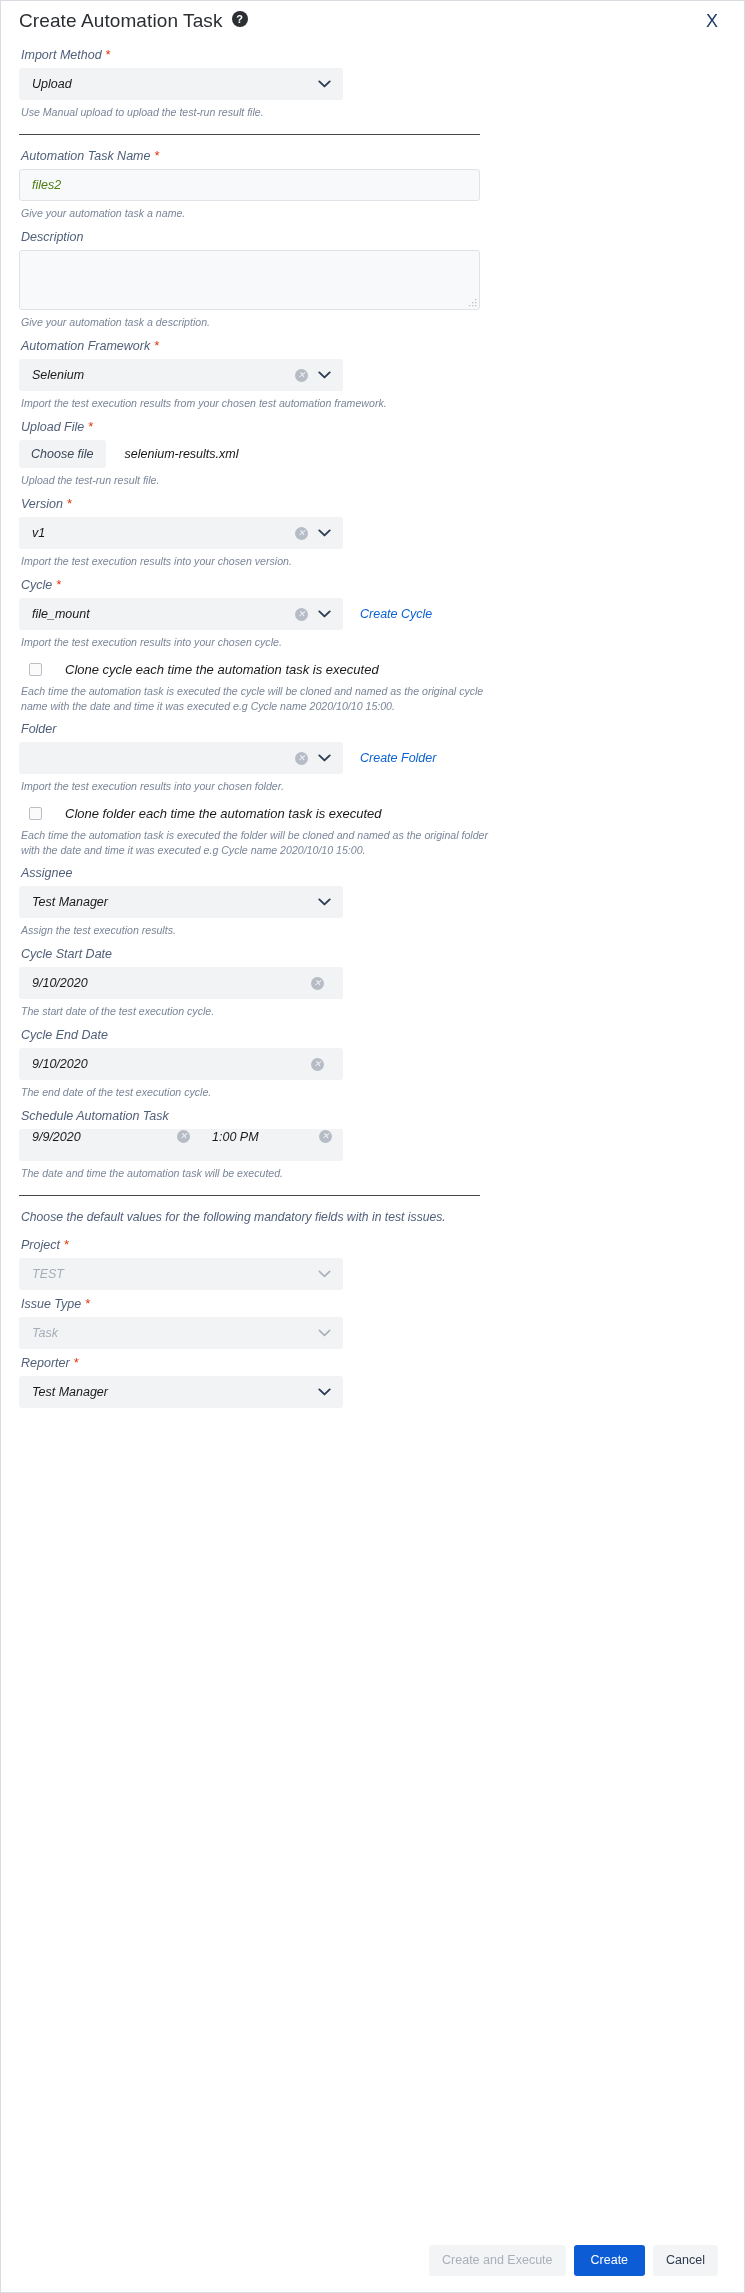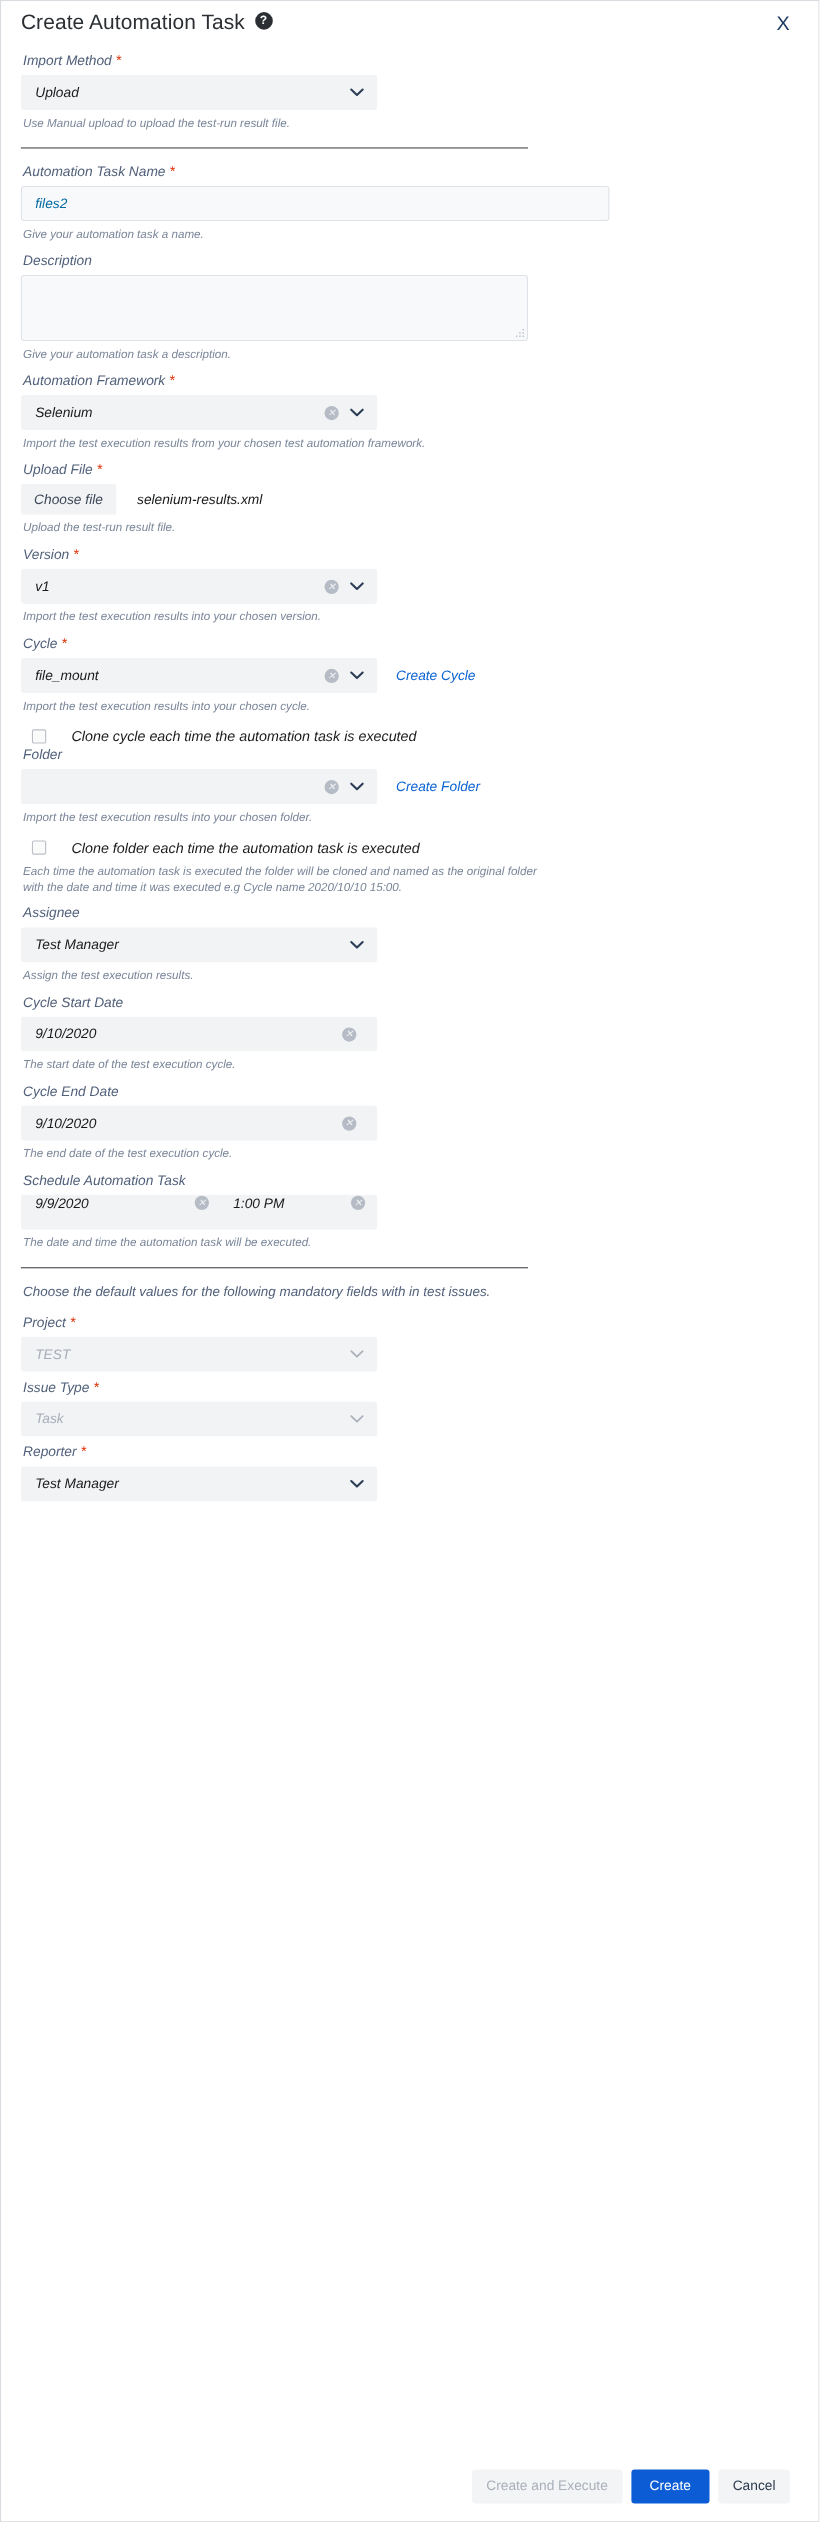--- a/index.html
+++ b/index.html
@@ -91,24 +91,24 @@
     border: 1px solid transparent;
     border-radius: 3px;
     display: flex;
     align-items: center;
     padding: 0 8px 0 12px;
     font-size: 12.5px;
     color: #1a1a1a;
     cursor: pointer;
   }
   .ctl.text-input {
-    width: 535px;
+    width: 461px;
     background: #f8f9fb;
     border: 1px solid #dfe2e7;
-    color: #0369a1;
+    color: #4d7c0f;
     cursor: text;
   }
   .ctl .val { flex: 1; overflow: hidden; white-space: nowrap; }
   .ctl.disabled { color: #a7adb8; cursor: default; }
 
   .clear-icon {
     width: 13px;
     height: 13px;
     border-radius: 50%;
     background: #b6bcc6;
@@ -362,20 +362,21 @@
               </svg>
             </span>
         </div>
         <span class="side-link">Create Cycle</span>
       </div>
       <div class="hint">Import the test execution results into your chosen cycle.</div>
       <div class="cb-row">
         <span class="cb-box"></span>
         <span class="cb-label">Clone cycle each time the automation task is executed</span>
       </div>
+      <div class="para">Each time the automation task is executed the cycle will be cloned and named as the original cycle name with the date and time it was executed e.g Cycle name 2020/10/10 15:00.</div>
     </div>
 
     <div class="field">
       <div class="label">Folder</div>
       <div class="row-with-link">
         <div class="ctl">
           <span class="val"></span>
           <span class="clear-icon">✕</span>
           <span class="chev">
               <svg width="13" height="8" viewBox="0 0 13 8">

